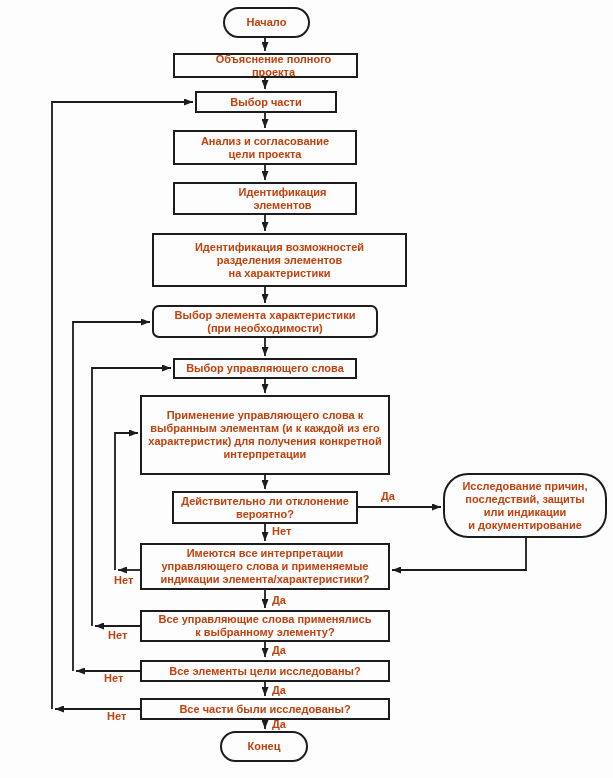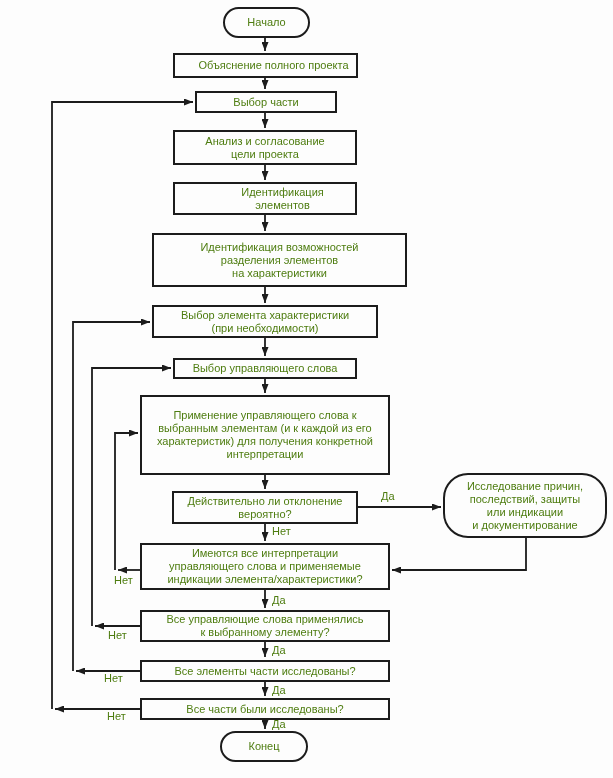--- a/index.html
+++ b/index.html
@@ -2,22 +2,23 @@
 <html><head>
 <meta charset="utf-8">
 <style>
   html, body { margin: 0; padding: 0; background: #ffffff; }
   #canvas {
     position: relative;
     width: 613px;
     height: 778px;
     background: #fdfdfd;
     font-family: "Liberation Sans", sans-serif;
-    color: #4d7c0f;
+    color: #c2410c;
     overflow: hidden;
+    font-weight: bold;
   }
   #wires { position: absolute; left: 0; top: 0; width: 613px; height: 778px; }
   .node {
     position: absolute;
     box-sizing: border-box;
     border: 2px solid #1c1c1c;
     background: #fdfdfd;
     display: flex;
     align-items: center;
     justify-content: center;
@@ -89,21 +90,21 @@
 
   <div class="node" style="left:173px; top:130px; width:184px; height:35px;">Анализ и согласование
 цели проекта</div>
 
   <div class="node" style="left:173px; top:182px; width:184px; height:33px;padding-left:39px;">Идентификация элементов</div>
 
   <div class="node" style="left:152px; top:233px; width:255px; height:54px;">Идентификация возможностей
 разделения элементов
 на характеристики</div>
 
-  <div class="node" style="left:152px; top:305px; width:226px; height:33px;">Выбор элемента характеристики
+  <div class="node" style="left:152px; top:305px; width:226px; height:33px;border-radius:7px;">Выбор элемента характеристики
 (при необходимости)</div>
 
   <div class="node" style="left:173px; top:358px; width:184px; height:21px;">Выбор управляющего слова</div>
 
   <div class="node" style="left:140px; top:395px; width:250px; height:80px;">Применение управляющего слова к
 выбранным элементам (и к каждой из его
 характеристик) для получения конкретной
 интерпретации</div>
 
   <div class="node" style="left:172px; top:491px; width:186px; height:33px;">Действительно ли отклонение
@@ -114,21 +115,21 @@
 или индикации
 и документирование</div>
 
   <div class="node" style="left:140px; top:543px; width:250px; height:47px;">Имеются все интерпретации
 управляющего слова и применяемые
 индикации элемента/характеристики?</div>
 
   <div class="node" style="left:140px; top:610px; width:250px; height:32px;">Все управляющие слова применялись
 к выбранному элементу?</div>
 
-  <div class="node" style="left:140px; top:660px; width:250px; height:22px;">Все элементы части исследованы?</div>
+  <div class="node" style="left:140px; top:660px; width:250px; height:22px;">Все элементы цели исследованы?</div>
 
   <div class="node" style="left:140px; top:698px; width:250px; height:22px;">Все части были исследованы?</div>
 
   <div class="node oval" style="left:220px; top:731px; width:88px; height:31px;">Конец</div>
 
   <div class="elabel" style="left:381px; top:490px;">Да</div>
   <div class="elabel" style="left:272px; top:525px;">Нет</div>
   <div class="elabel" style="left:272px; top:594px;">Да</div>
   <div class="elabel" style="left:108px; top:629px;">Нет</div>
   <div class="elabel" style="left:272px; top:644px;">Да</div>

